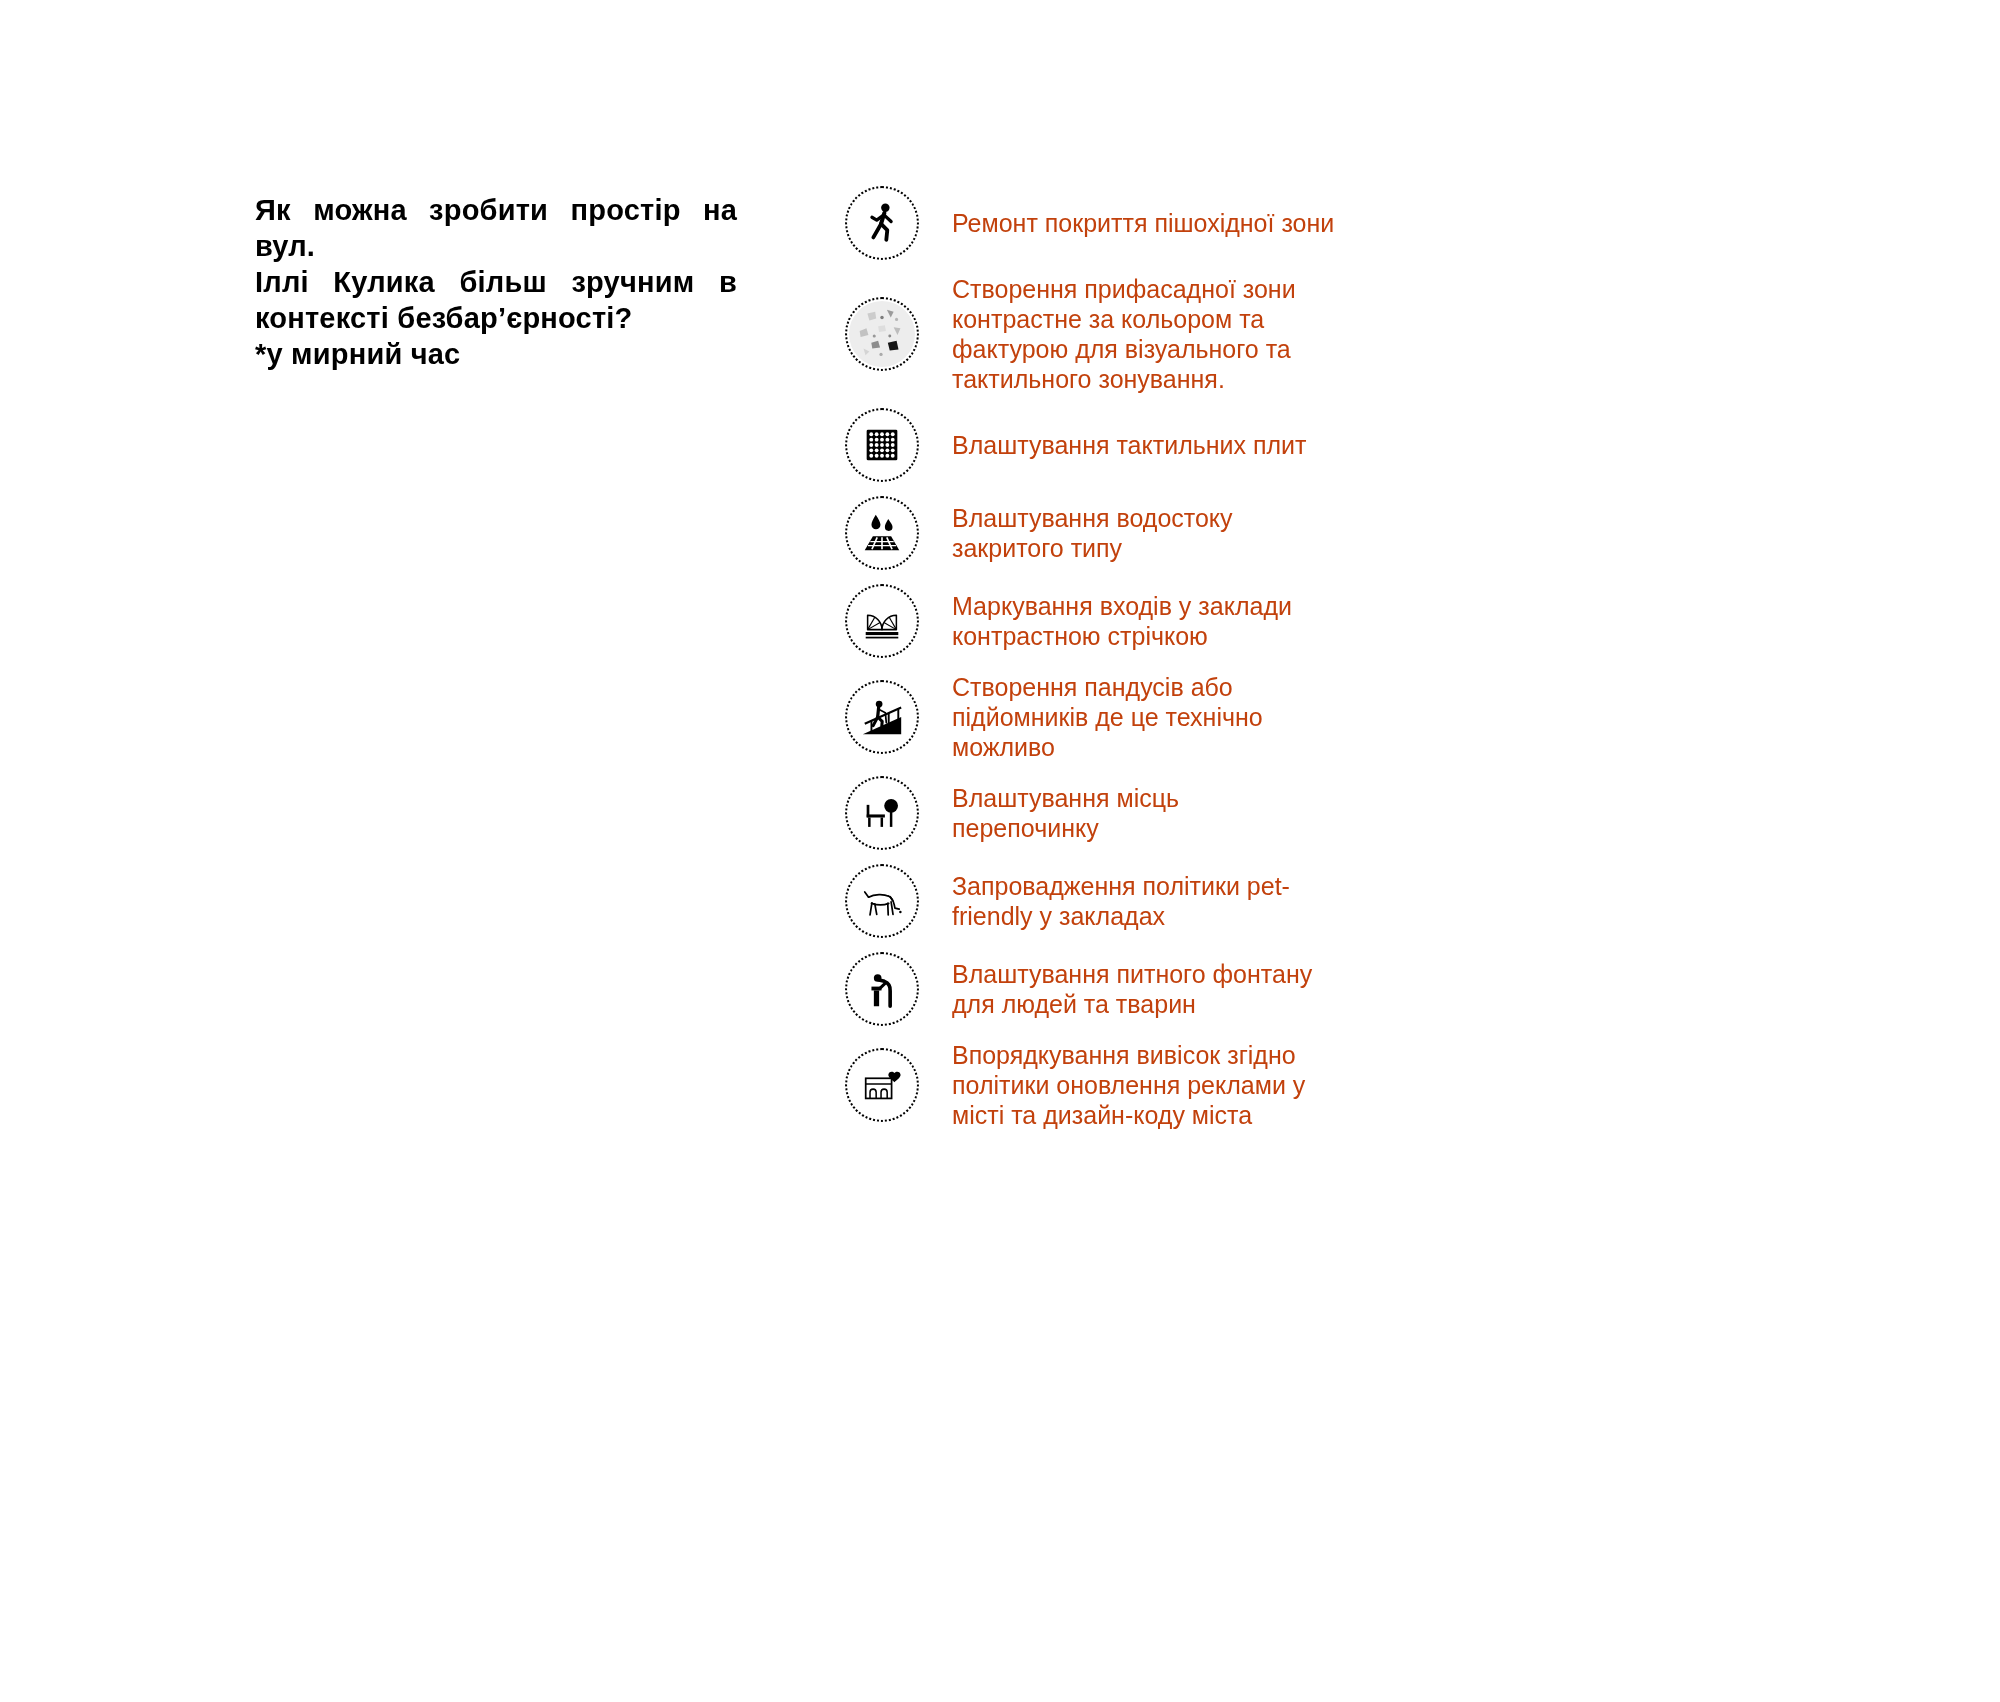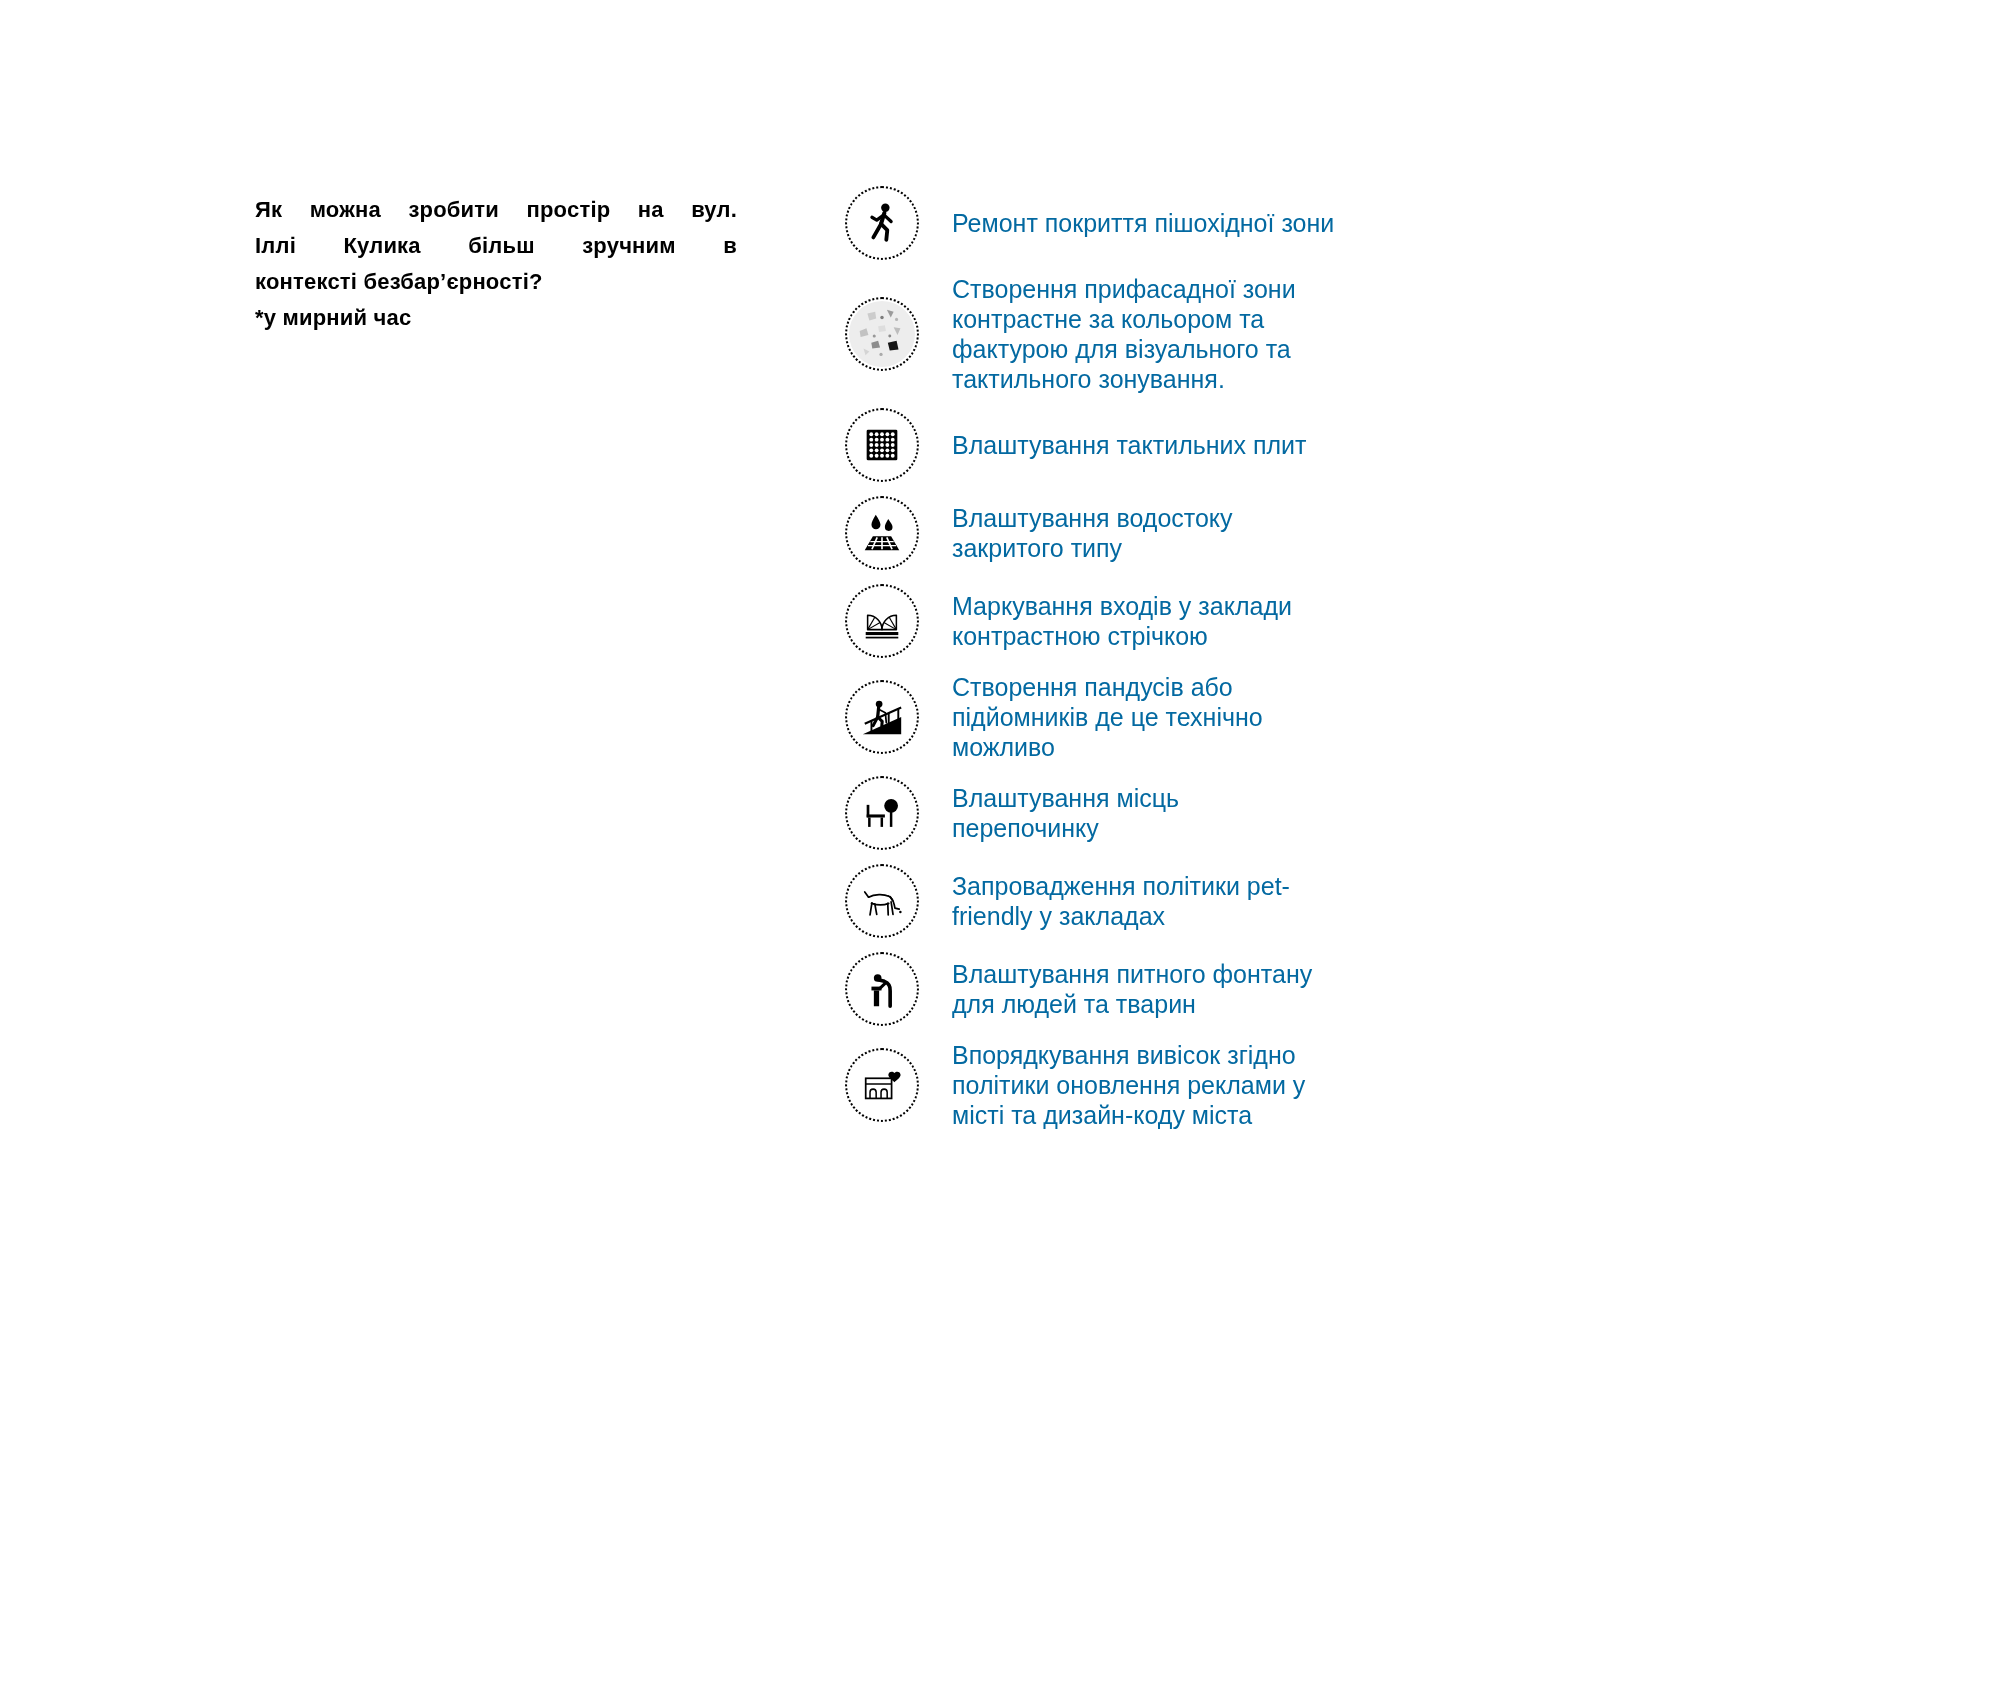--- a/index.html
+++ b/index.html
@@ -9,21 +9,21 @@
     font-family: "Liberation Sans", sans-serif;
     color: #000000;
     position: relative;
     overflow: hidden;
   }
   .canvas { position: absolute; inset: 0; background: #ffffff; }
 
   
   .heading {
     position: absolute; left: 255px; top: 192px; width: 482px;
-    font-weight: bold; font-size: 22px; line-height: 36px;
+    font-weight: bold; font-size: 29px; line-height: 36px;
     letter-spacing: 0.2px;
   }
   .h-line { white-space: nowrap; }
   .h-line.justify { white-space: normal; text-align: justify; text-align-last: justify; }
 
   
   .list {
     position: absolute; left: 845px; top: 186px; width: 600px;
     display: flex; flex-direction: column; gap: 14px;
   }
@@ -32,21 +32,21 @@
     width: 74px; height: 74px; box-sizing: border-box;
     border: 2px dotted #000; border-radius: 50%;
     flex: 0 0 auto;
     display: flex; align-items: center; justify-content: center;
     overflow: hidden;
   }
   .badge svg { width: 46px; height: 46px; display: block; }
   .badge.full svg { width: 68px; height: 68px; border-radius: 50%; }
   .txt {
     font-size: 25px; line-height: 30px; width: 440px;
-    white-space: pre-line; color: #0369a1;
+    white-space: pre-line; color: #c2410c;
   }
 </style>
 </head>
 <body>
 
 <div class="canvas">
 
   <div class="heading">
     <div class="h-line justify">Як можна зробити простір на вул.</div>
     <div class="h-line justify">Іллі Кулика більш зручним в</div>

